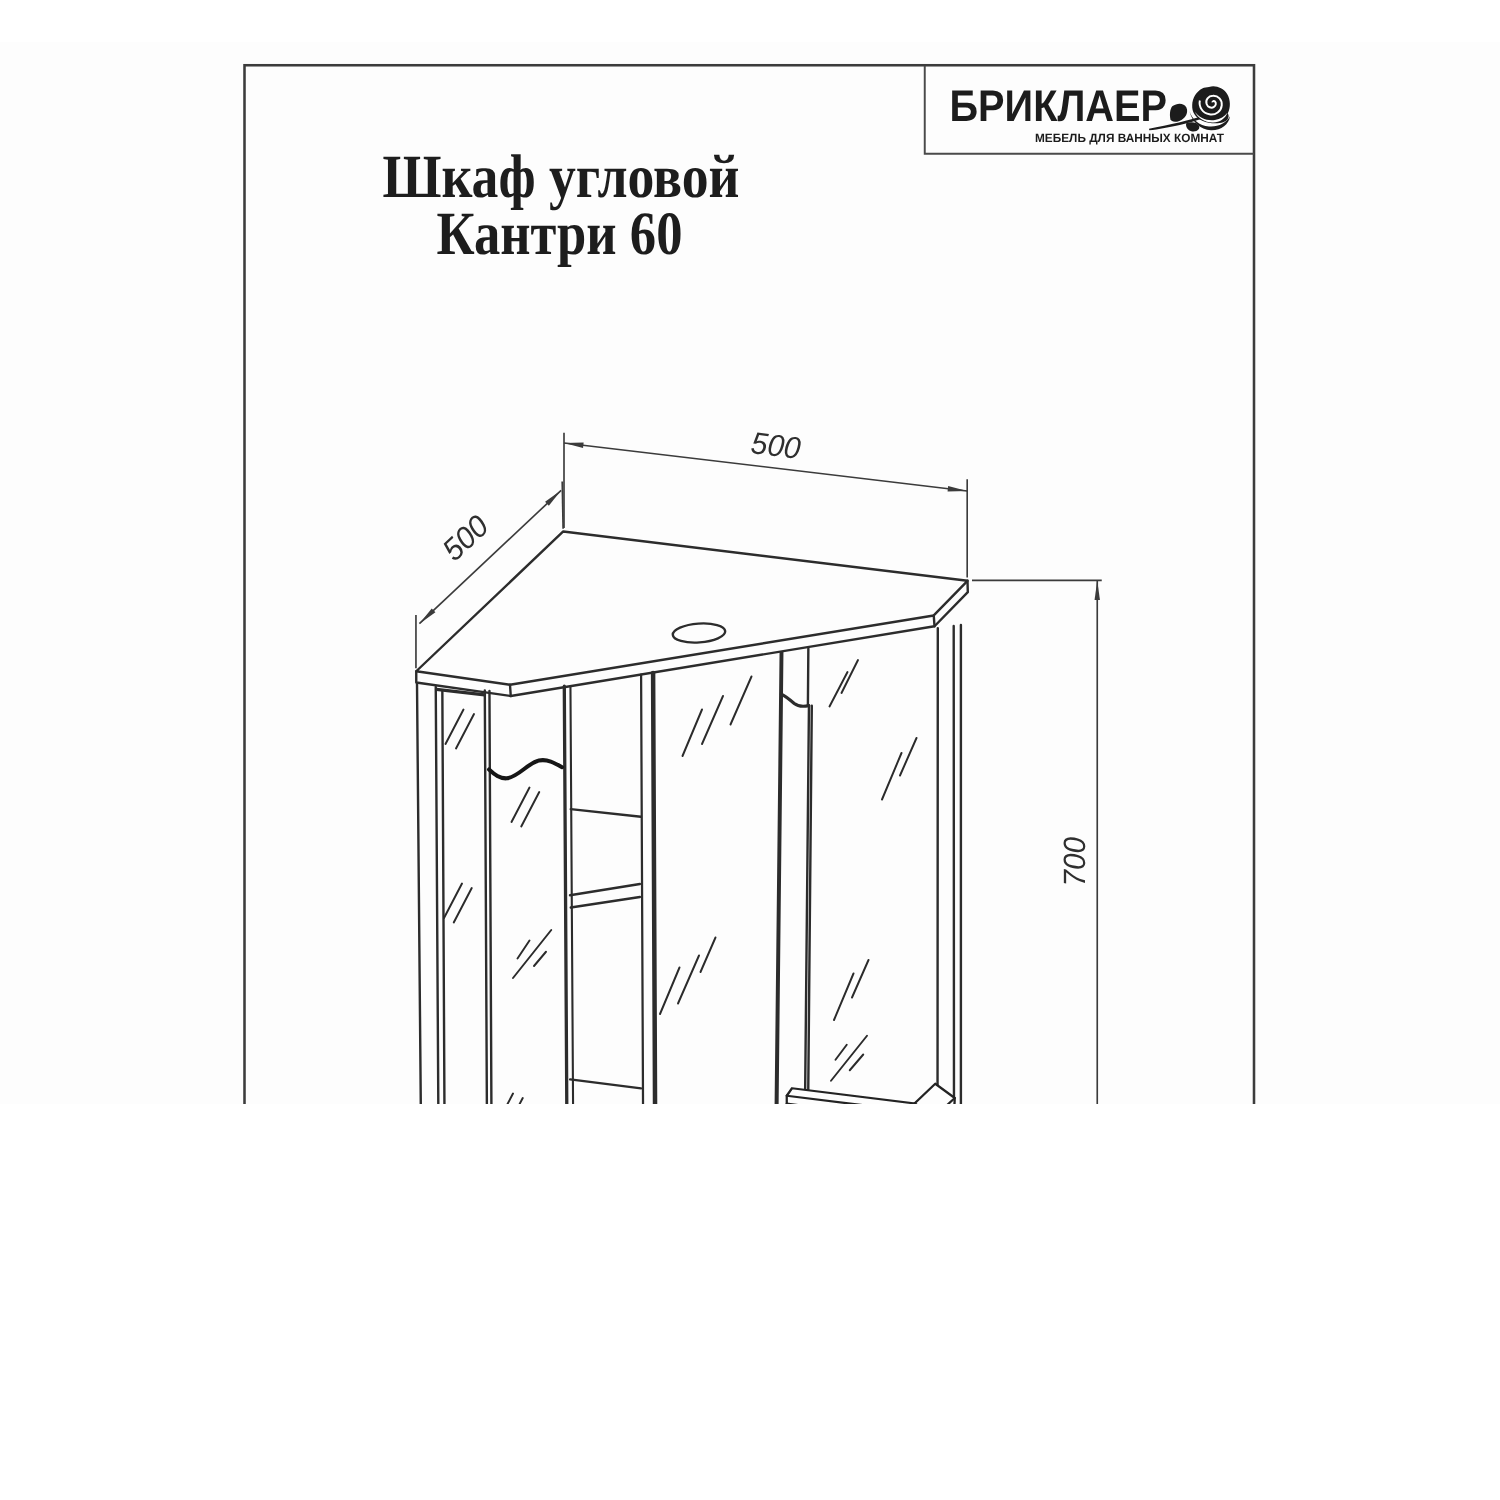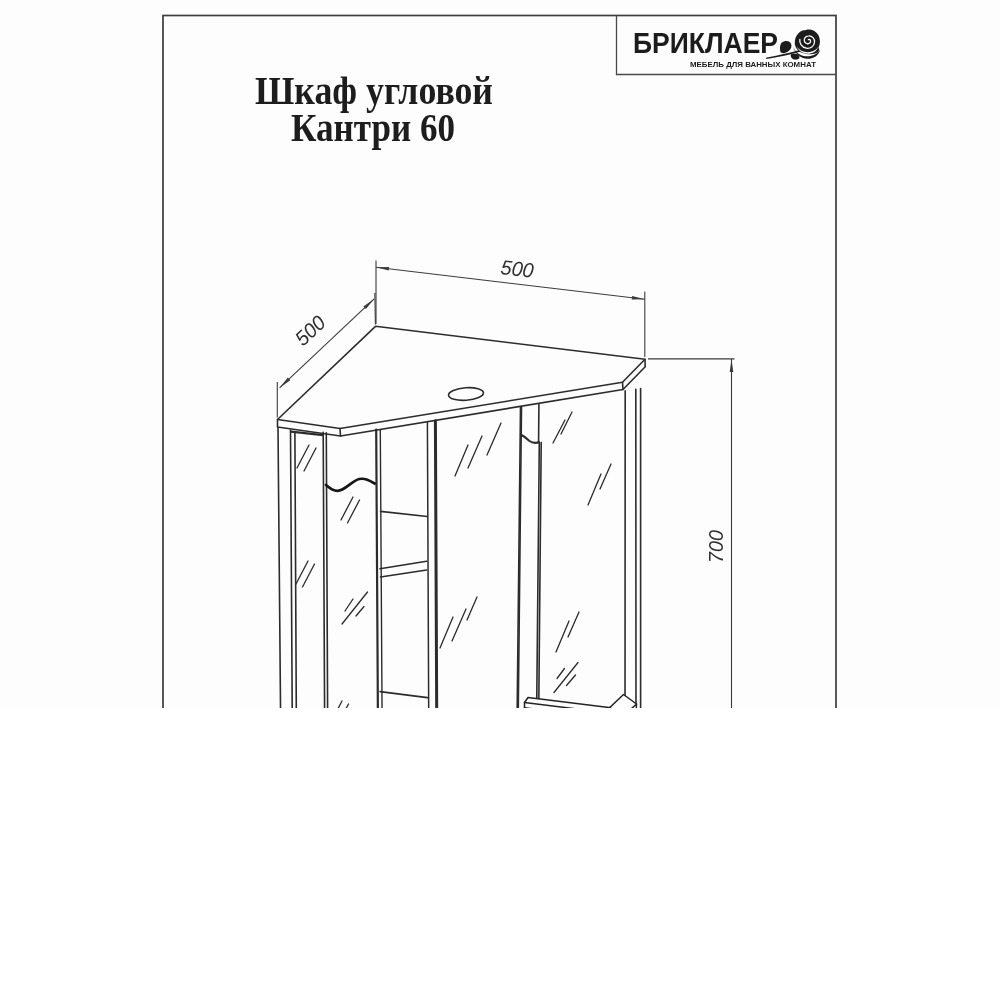--- a/index.html
+++ b/index.html
@@ -1,16 +1,16 @@
 <!DOCTYPE html>
 <html><head>
 <meta charset="utf-8">
 <style>
   html,body{margin:0;padding:0;background:#ffffff;-webkit-font-smoothing:antialiased;}
-  .page{position:relative;width:1000px;height:708px;background:#fdfdfd;font-family:"Liberation Sans",sans-serif;}
+  .page{position:relative;width:1000px;height:708px;background:#fdfdfd;font-family:"Liberation Sans",sans-serif;margin-top:28px;}
   svg{position:absolute;left:0;top:0;}
   text{font-family:"Liberation Sans",sans-serif;}
   .serif{font-family:"Liberation Serif",serif;}
 </style>
 </head>
 <body>
 <div class="page">
 <svg width="1000" height="1000" viewBox="0 0 1000 1000">
 
   <rect x="0" y="0" width="1000" height="1000" fill="#fdfdfd"></rect>

